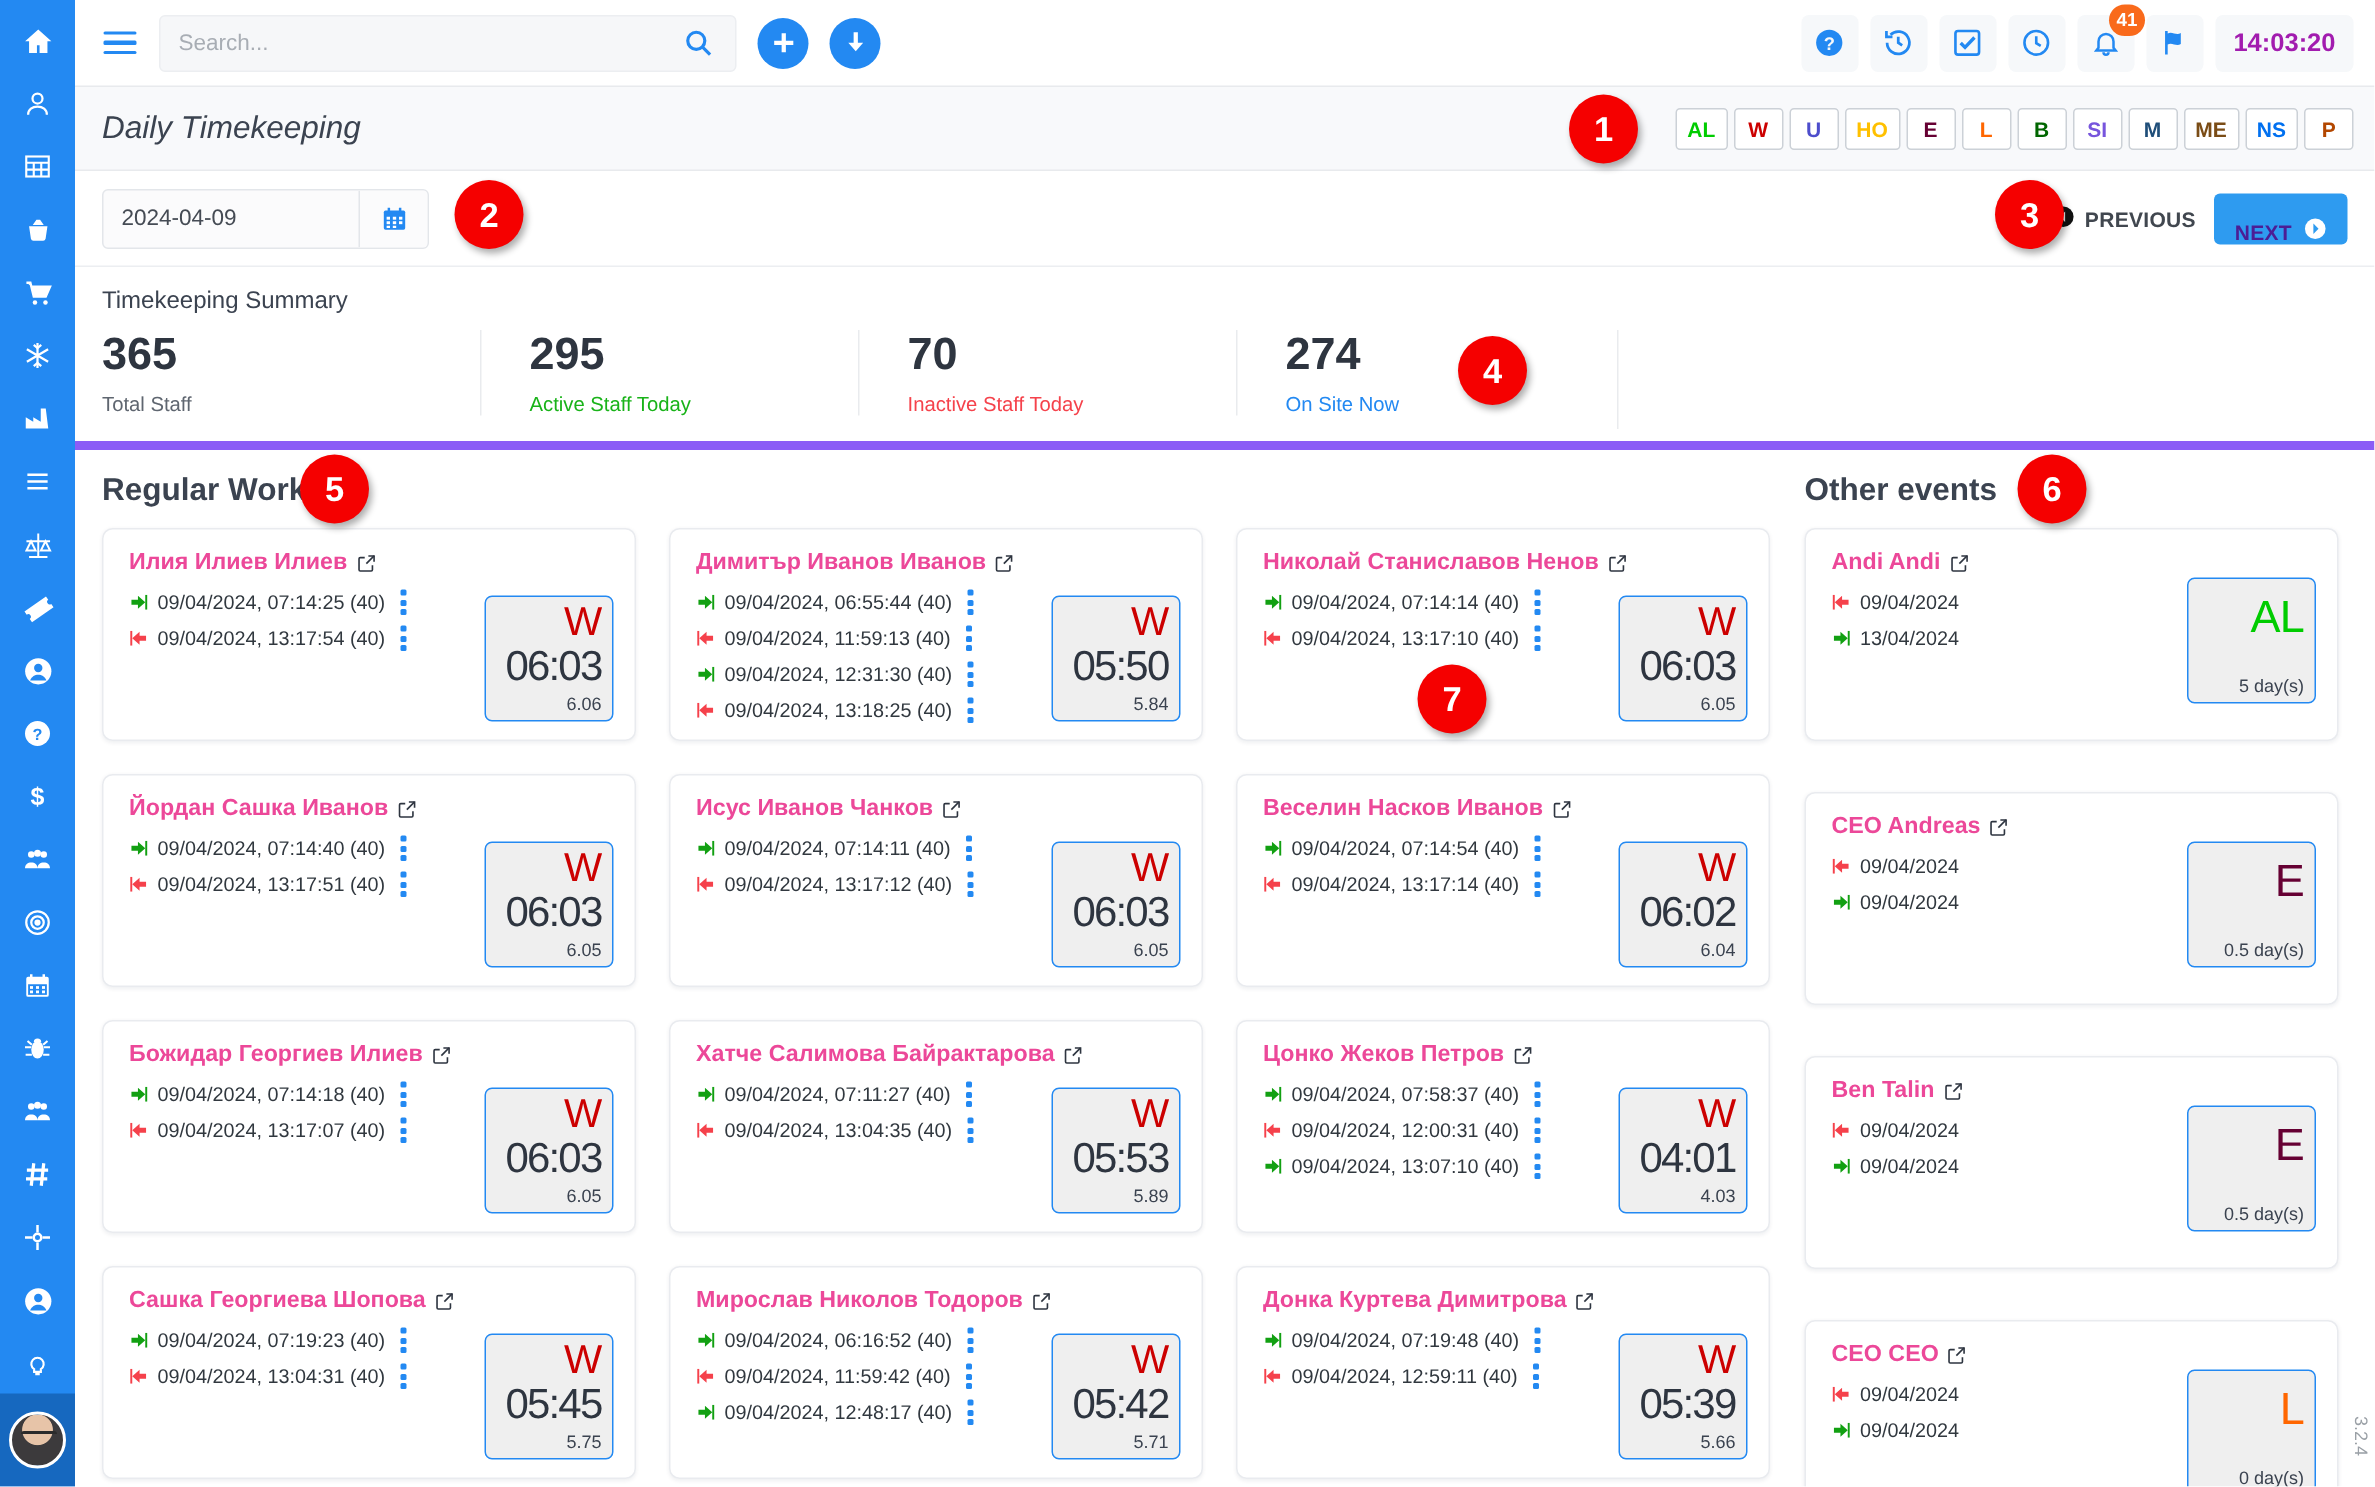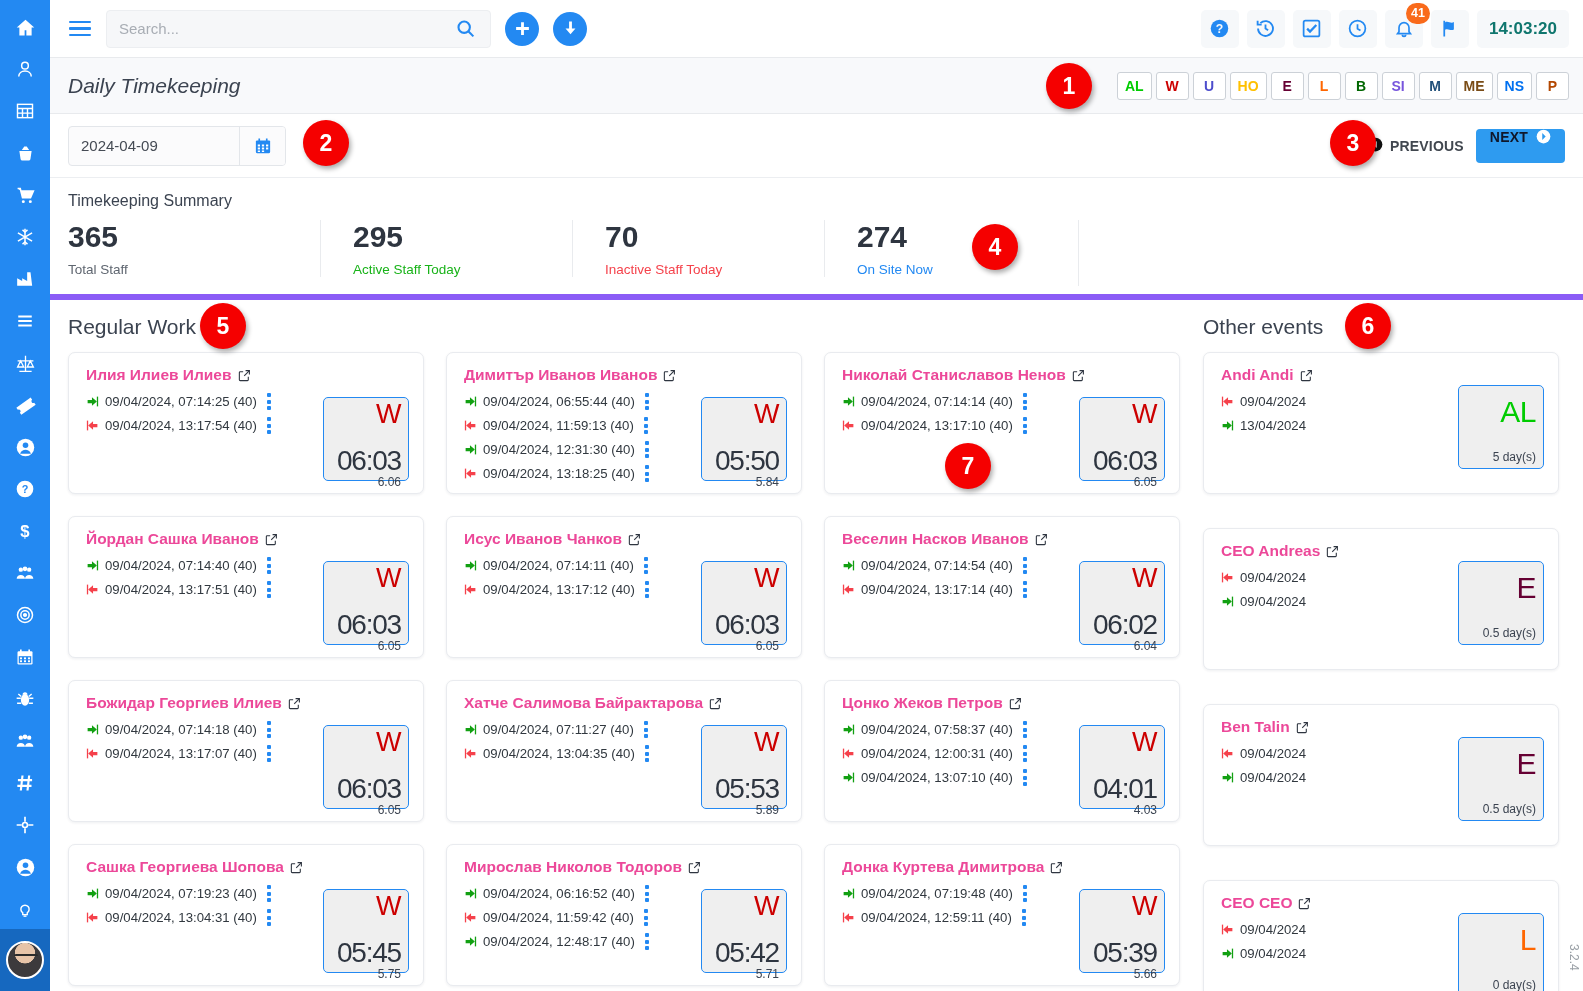--- a/index.html
+++ b/index.html
@@ -88,21 +88,21 @@
   }
   #bell-badge {
     position: absolute; top: -7px; right: -7px;
     min-width: 24px; height: 21px; padding: 0 5px;
     background: #f96a1b; color: #fff;
     border-radius: 11px; font-size: 12.5px; font-weight: 700;
     display: flex; align-items: center; justify-content: center;
   }
   #clock {
     height: 38px; padding: 0 12px; border-radius: 5px;
-    background: #f6f8fa; color: #0f766e;
+    background: #f6f8fa; color: #a21caf;
     font-size: 17px; font-weight: 700;
     display: flex; align-items: center; cursor: pointer;
   }
 
   
   #pagehead {
     position: absolute; left: 50px; top: 58px;
     width: 1533px; height: 56px;
     background: #f8f9fb; border-bottom: 1px solid #e8eaed;
     display: flex; align-items: center;
@@ -138,22 +138,22 @@
     display: flex; align-items: center; justify-content: center;
     color: #2389f2; cursor: pointer; background: #fbfbfc;
   }
   #navbtns { margin-left: auto; display: flex; align-items: center; gap: 12px; padding-right: 18px; }
   #prev-btn {
     display: flex; align-items: center; gap: 7px;
     font-size: 14px; font-weight: 600; color: #41474f; cursor: pointer;
     letter-spacing: .2px;
   }
   #next-btn {
-    display: flex; align-items: flex-start; gap: 8px;
-    background: #2e9bf0; color: #0f172a; border-radius: 4px;
+    display: flex; align-items: flex-end; gap: 8px;
+    background: #2e9bf0; color: #4c1d95; border-radius: 4px;
     height: 34px; padding: 0 14px;
     font-size: 14px; font-weight: 600; cursor: pointer;
     letter-spacing: .2px;
   }
 
   
   #summary {
     position: absolute; left: 50px; top: 178px;
     width: 1533px; height: 122px;
     background: #fff; border-bottom: 6px solid #8b5cf6;
@@ -172,21 +172,21 @@
     width: 1px; height: 66px; background: #e9ebee;
   }
 
   
   #content {
     position: absolute; left: 50px; top: 300px;
     width: 1533px; height: 691px;
     background: #fff; overflow: hidden;
   }
   .sec-title {
-    position: absolute; font-size: 21px; color: #3b4350;
+    position: absolute; font-size: 21px; color: #3b4350; font-weight: bold;
   }
   #regular-title { left: 18px; top: 15px; }
   #other-title { left: 1153px; top: 15px; text-align: center; }
 
   #regular-grid {
     position: absolute; left: 18px; top: 52px;
     width: 1116px;
     display: grid; grid-template-columns: repeat(3, 356px); gap: 22px 22px;
   }
   #other-grid {
@@ -226,21 +226,21 @@
     border: 1px solid #2389f2; border-radius: 5px;
     background: #efefef;
     padding: 3px 7px 4px 6px;
     display: flex; flex-direction: column;
   }
   .tile .code {
     text-align: right; font-size: 27px; line-height: 1; font-weight: 400;
     color: #cc0000; letter-spacing: -.5px;
   }
   .tile .dur {
-    text-align: right; font-size: 28px; line-height: 1.05; margin-top: 18px;
+    text-align: right; font-size: 28px; line-height: 1.05; margin-top: 1px;
     color: #2e3540; letter-spacing: -1.2px;
   }
   .tile .sub { margin-top: auto; text-align: right; font-size: 12px; color: #3b4350; }
   .tile.evt { top: 32px; height: 84px; }
   .tile.evt .code { font-size: 30px; margin-top: 8px; }
 
   
   .marker {
     position: absolute; border-radius: 50%;
     background: #f50000; color: #fff;

